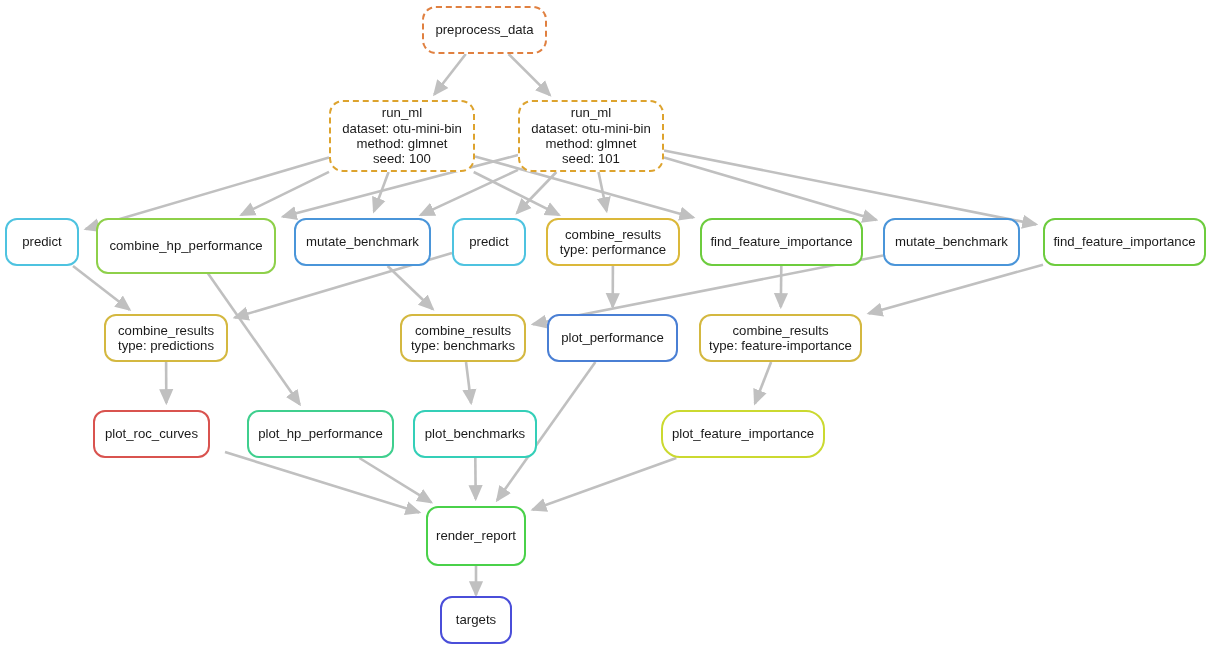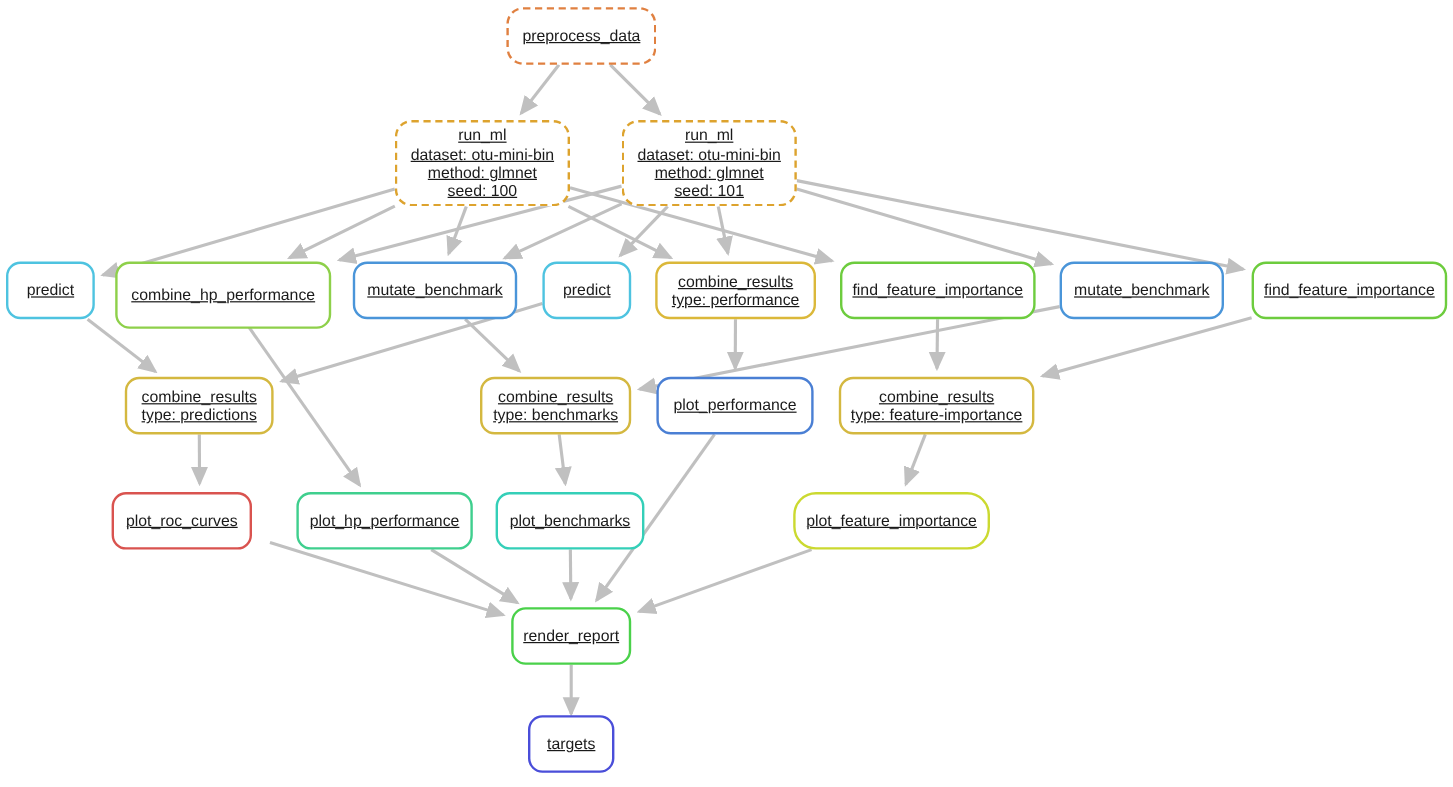--- a/index.html
+++ b/index.html
@@ -42,21 +42,20 @@
     z-index: 2;
   }
   .node.dashed {
     border-style: dashed;
     border-width: 2.6px;
     border-radius: 14px;
   }
   .node-label {
     display: block;
     white-space: pre;
-    text-decoration: underline;
   }
 </style>
 </head>
 <body>
 
 <div id="canvas">
   <svg id="edges" width="1211" height="656" viewBox="0 0 1211 656">
       <defs>
         <marker id="arrow" viewBox="0 0 10 10" refX="8.6" refY="5" markerWidth="6.2" markerHeight="6.2" orient="auto-start-reverse" markerUnits="strokeWidth">
           <path d="M 0 0.6 L 10 5 L 0 9.4 z" fill="#c0c0c0"></path>
@@ -116,16 +115,16 @@
 type: predictions</span></div>
       <div class="node" style="left: 400px; top: 314px; width: 126px; height: 48px; border-color: rgb(212, 184, 64);"><span class="node-label">combine_results
 type: benchmarks</span></div>
       <div class="node" style="left: 547px; top: 314px; width: 131px; height: 48px; border-color: rgb(74, 127, 212);"><span class="node-label">plot_performance</span></div>
       <div class="node" style="left: 699px; top: 314px; width: 163px; height: 48px; border-color: rgb(212, 184, 64);"><span class="node-label">combine_results
 type: feature-importance</span></div>
       <div class="node" style="left: 93px; top: 410px; width: 117px; height: 48px; border-color: rgb(217, 83, 79);"><span class="node-label">plot_roc_curves</span></div>
       <div class="node" style="left: 247px; top: 410px; width: 147px; height: 48px; border-color: rgb(63, 207, 142); text-align: center;"><span class="node-label">plot_hp_performance</span></div>
       <div class="node" style="left: 413px; top: 410px; width: 124px; height: 48px; border-color: rgb(52, 207, 184);"><span class="node-label">plot_benchmarks</span></div>
       <div class="node" style="left: 661px; top: 410px; width: 164px; height: 48px; border-color: rgb(203, 217, 48); border-radius: 19px;"><span class="node-label">plot_feature_importance</span></div>
-      <div class="node" style="left: 426px; top: 506px; width: 100px; height: 48px; border-color: rgb(74, 209, 74);"><span class="node-label">render_report</span></div>
+      <div class="node" style="left: 426px; top: 506px; width: 100px; height: 60px; border-color: rgb(74, 209, 74);"><span class="node-label">render_report</span></div>
       <div class="node" style="left: 440px; top: 596px; width: 72px; height: 48px; border-color: rgb(74, 78, 217);"><span class="node-label">targets</span></div>
     </div>
 </div>
 
 </body></html>

